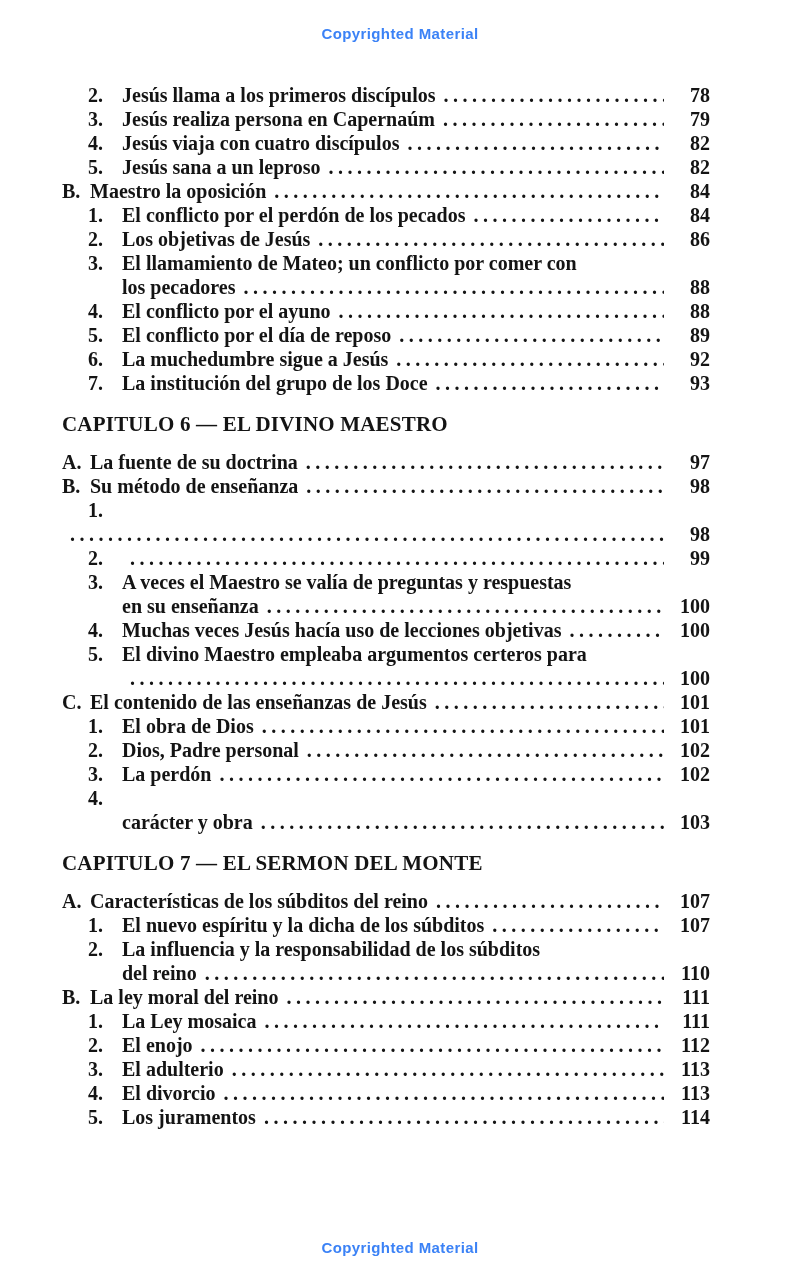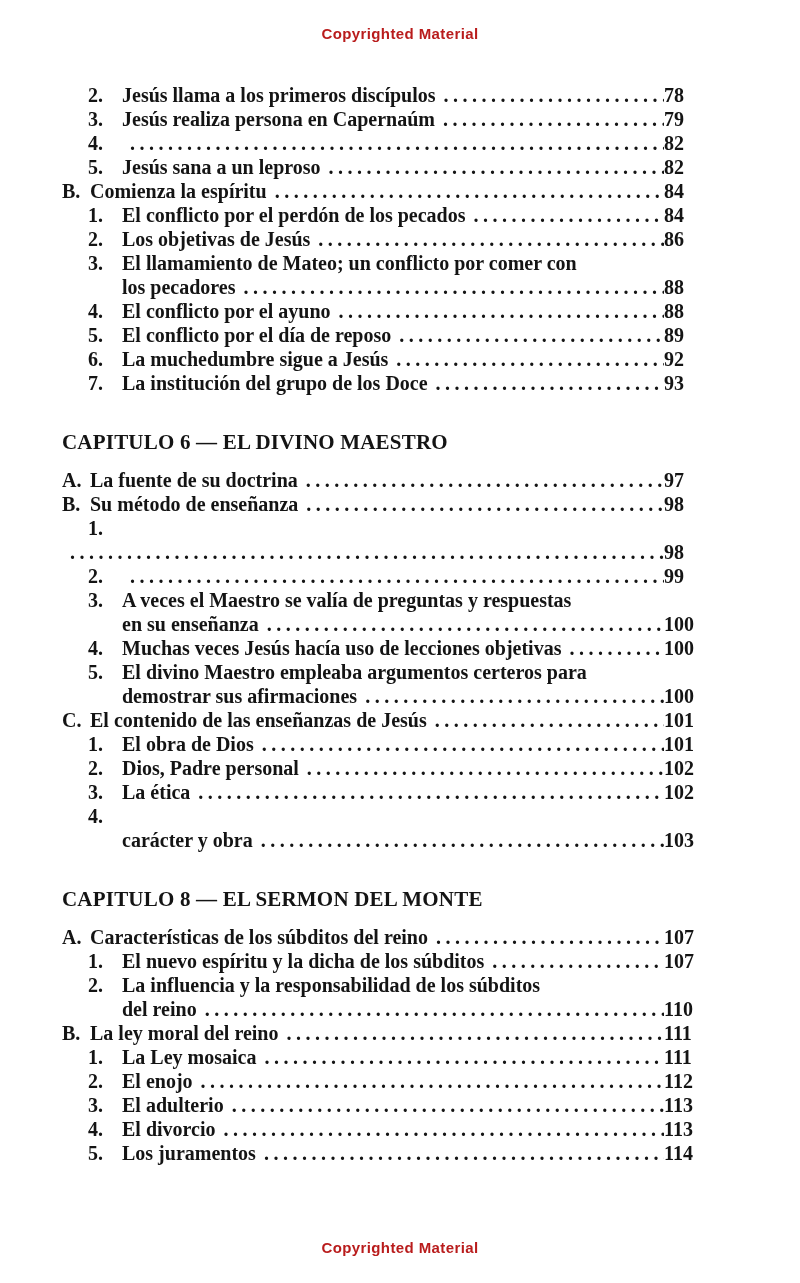--- a/index.html
+++ b/index.html
@@ -14,36 +14,36 @@
   }
   .watermark {
     position: absolute;
     left: 0;
     width: 100%;
     text-align: center;
     font-family: "Liberation Sans", "DejaVu Sans", sans-serif;
     font-size: 15px;
     font-weight: 700;
     letter-spacing: 0.4px;
-    color: #b91c1c;
+    color: #3b82f6;
   }
   .wm-top { top: 25px; }
   .wm-bottom { top: 1239px; }
   .content {
     position: absolute;
     left: 62px;
     top: 83px;
     width: 648px;
     font-size: 20px;
     font-weight: 700;
   }
   .heading {
     font-size: 21px;
     line-height: 24px;
-    margin: 35px 0 14px 0;
+    margin: 17px 0 14px 0;
     letter-spacing: 0.2px;
     white-space: nowrap;
   }
   .row {
     display: flex;
     align-items: baseline;
     line-height: 24px;
     white-space: nowrap;
   }
   .lvl2 { padding-left: 26px; }
@@ -59,20 +59,21 @@
     white-space: nowrap;
     letter-spacing: 4.5px;
     padding: 0 4px 0 8px;
   }
   .leader::after {
     content: "....................................................................................................";
   }
   .pg {
     flex: none;
     width: 46px;
+    text-align: right;
   }
 </style>
 </head>
 <body>
 
 <div class="page">
   <div class="watermark wm-top">Copyrighted Material</div>
 
   <div class="content" id="toc">
       <div class="row lvl2">
@@ -82,32 +83,33 @@
         <span class="pg">78</span>
       </div>
       <div class="row lvl2">
         <span class="marker m2">3.</span>
         <span class="etext">Jesús realiza persona en Capernaúm</span>
         <span class="leader"></span>
         <span class="pg">79</span>
       </div>
       <div class="row lvl2">
         <span class="marker m2">4.</span>
+        <span class="etext">Jesús viaja con cuatro discípulos</span>
         <span class="leader"></span>
         <span class="pg">82</span>
       </div>
       <div class="row lvl2">
         <span class="marker m2">5.</span>
         <span class="etext">Jesús sana a un leproso</span>
         <span class="leader"></span>
         <span class="pg">82</span>
       </div>
       <div class="row">
         <span class="marker m1">B.</span>
-        <span class="etext">Comienza la espíritu</span>
+        <span class="etext">Maestro la oposición</span>
         <span class="leader"></span>
         <span class="pg">84</span>
       </div>
       <div class="row lvl2">
         <span class="marker m2">1.</span>
         <span class="etext">El conflicto por el perdón de los pecados</span>
         <span class="leader"></span>
         <span class="pg">84</span>
       </div>
       <div class="row lvl2">
@@ -187,21 +189,20 @@
         <span class="marker m2">4.</span>
         <span class="etext">Muchas veces Jesús hacía uso de lecciones objetivas</span>
         <span class="leader"></span>
         <span class="pg">100</span>
       </div>
       <div class="row lvl2">
         <span class="marker m2">5.</span>
         <span class="etext">El divino Maestro empleaba argumentos certeros para</span>
       </div>
       <div class="row cont">
-        <span class="etext">demostrar sus afirmaciones</span>
         <span class="leader"></span>
         <span class="pg">100</span>
       </div>
       <div class="row">
         <span class="marker m1">C.</span>
         <span class="etext">El contenido de las enseñanzas de Jesús</span>
         <span class="leader"></span>
         <span class="pg">101</span>
       </div>
       <div class="row lvl2">
@@ -211,33 +212,33 @@
         <span class="pg">101</span>
       </div>
       <div class="row lvl2">
         <span class="marker m2">2.</span>
         <span class="etext">Dios, Padre personal</span>
         <span class="leader"></span>
         <span class="pg">102</span>
       </div>
       <div class="row lvl2">
         <span class="marker m2">3.</span>
-        <span class="etext">La ética</span>
+        <span class="etext">La perdón</span>
         <span class="leader"></span>
         <span class="pg">102</span>
       </div>
       <div class="row lvl2">
         <span class="marker m2">4.</span>
       </div>
       <div class="row cont">
         <span class="etext">carácter y obra</span>
         <span class="leader"></span>
         <span class="pg">103</span>
       </div>
-      <div class="heading">CAPITULO 8 — EL SERMON DEL MONTE</div>
+      <div class="heading">CAPITULO 7 — EL SERMON DEL MONTE</div>
       <div class="row">
         <span class="marker m1">A.</span>
         <span class="etext">Características de los súbditos del reino</span>
         <span class="leader"></span>
         <span class="pg">107</span>
       </div>
       <div class="row lvl2">
         <span class="marker m2">1.</span>
         <span class="etext">El nuevo espíritu y la dicha de los súbditos</span>
         <span class="leader"></span>

